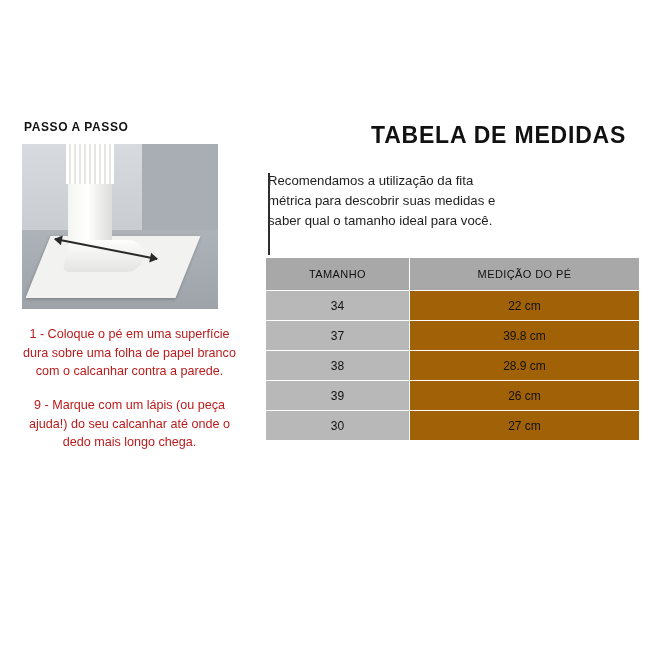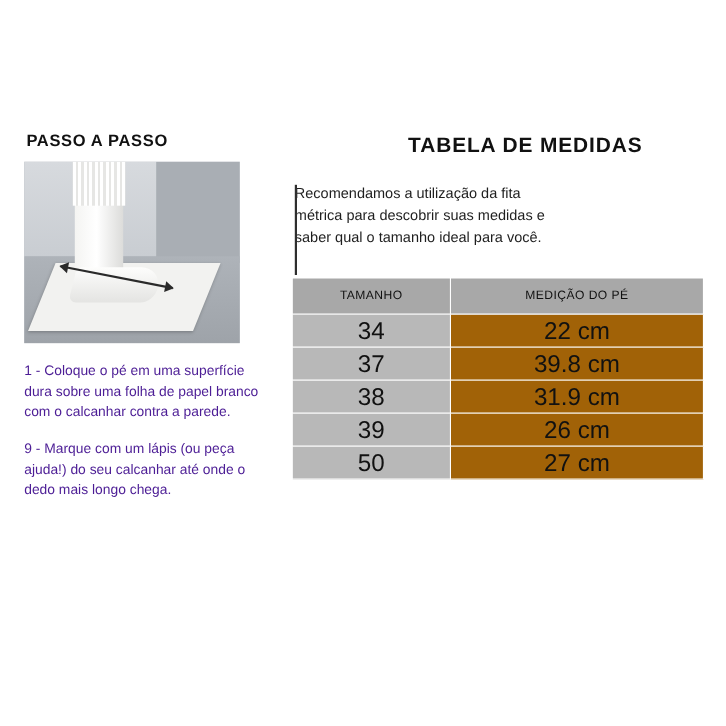--- a/index.html
+++ b/index.html
@@ -22,21 +22,21 @@
   }
 
   
   .left-col {
     position: absolute;
     left: 22px;
     top: 120px;
     width: 215px;
   }
   .passo-title {
-    font-size: 15px;
+    font-size: 12px;
     font-weight: bold;
     letter-spacing: 0.6px;
     color: #111;
     margin: 0 0 10px 2px;
   }
   .photo {
     position: relative;
     width: 196px;
     height: 165px;
     background: #b9bec4;
@@ -114,33 +114,34 @@
     right: -1px;
     border-left: 8px solid #2a2a2a;
   }
 
   .steps {
     margin-top: 16px;
   }
   .step {
     font-size: 12.6px;
     line-height: 1.48;
-    color: #4c1d95;
+    color: #b91c1c;
     margin: 0 0 15px 0;
+    text-align: center;
   }
 
   
   .right-col {
     position: absolute;
     left: 265px;
     top: 122px;
     width: 375px;
   }
   .tabela-title {
-    font-size: 19px;
+    font-size: 23px;
     font-weight: bold;
     letter-spacing: 0.8px;
     color: #111;
     margin: 0 0 22px 106px;
   }
   .recommend {
     position: relative;
     margin: 0 0 26px 3px;
   }
   .recommend .bar {
@@ -159,21 +160,21 @@
 
   table.sizes {
     border-collapse: collapse;
     width: 375px;
     table-layout: fixed;
   }
   table.sizes th,
   table.sizes td {
     border: 1px solid #ffffff;
     text-align: center;
-    font-size: 22px;
+    font-size: 12px;
     color: #111;
     height: 29px;
     padding: 0;
   }
   table.sizes th {
     background: #a8a8a8;
     font-weight: normal;
     font-size: 11px;
     letter-spacing: 0.4px;
     height: 32px;
@@ -231,27 +232,27 @@
         <tr>
           <td class="size-cell">34</td>
           <td class="measure-cell">22 cm</td>
         </tr>
         <tr>
           <td class="size-cell">37</td>
           <td class="measure-cell">39.8 cm</td>
         </tr>
         <tr>
           <td class="size-cell">38</td>
-          <td class="measure-cell">31.9 cm</td>
+          <td class="measure-cell">28.9 cm</td>
         </tr>
         <tr>
           <td class="size-cell">39</td>
           <td class="measure-cell">26 cm</td>
         </tr>
         <tr>
-          <td class="size-cell">50</td>
+          <td class="size-cell">30</td>
           <td class="measure-cell">27 cm</td>
         </tr>
       </tbody>
     </table>
   </div>
 
 </div>
 
 </body></html>

